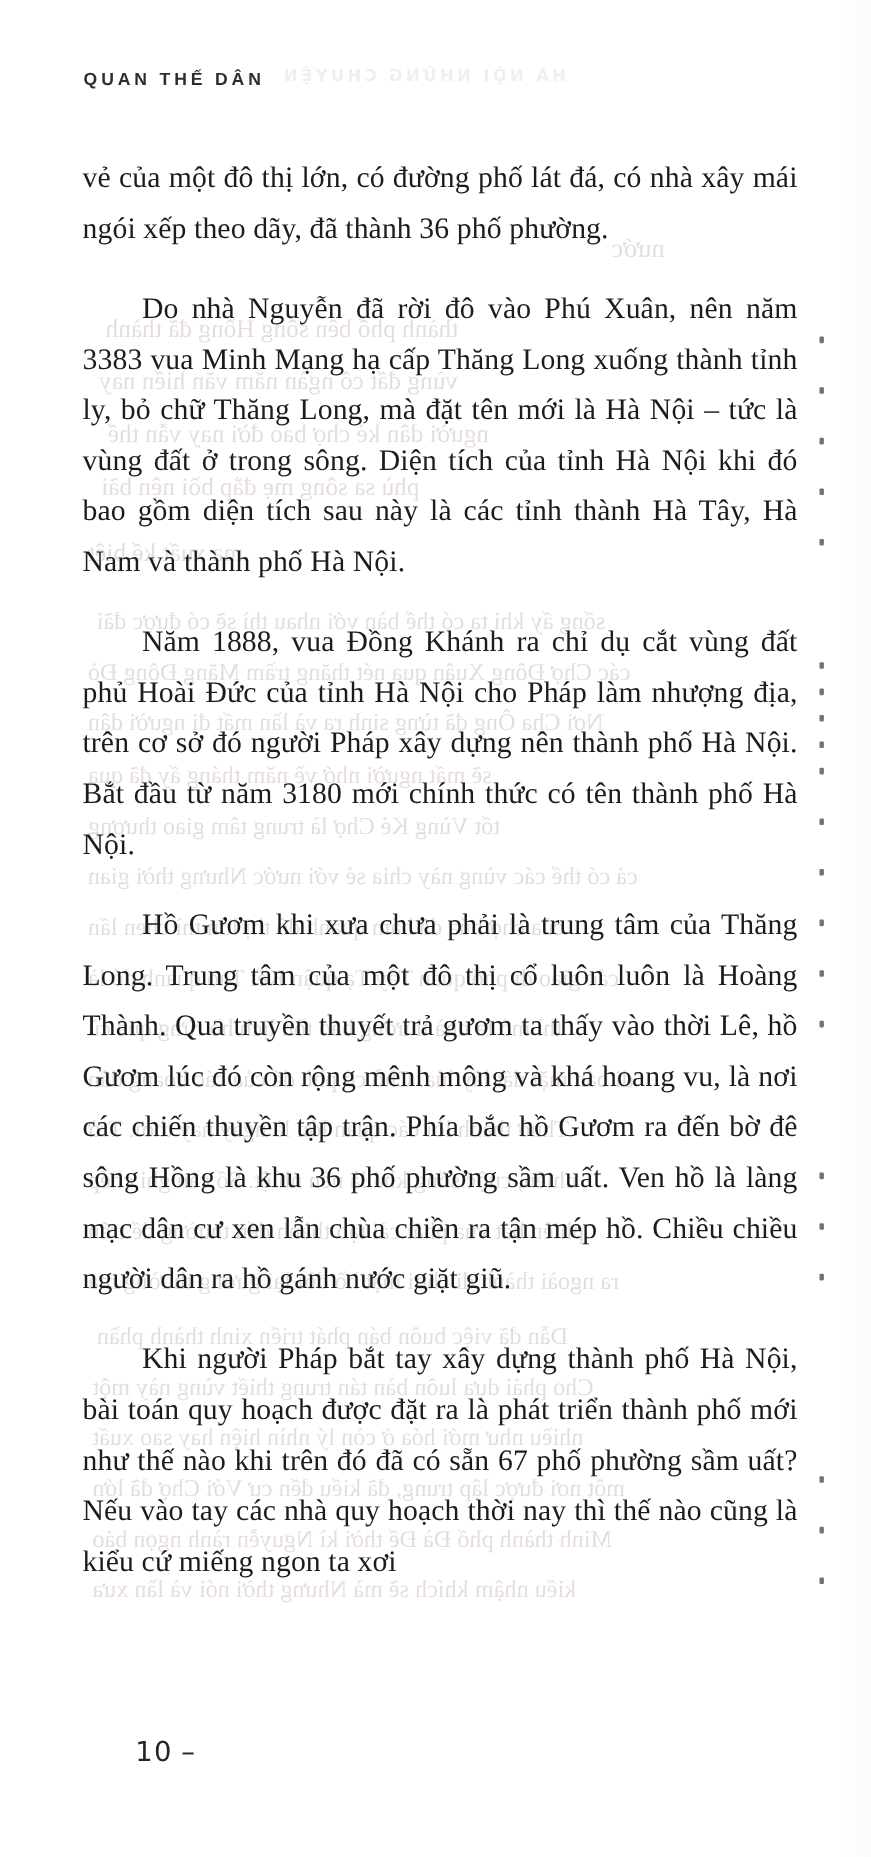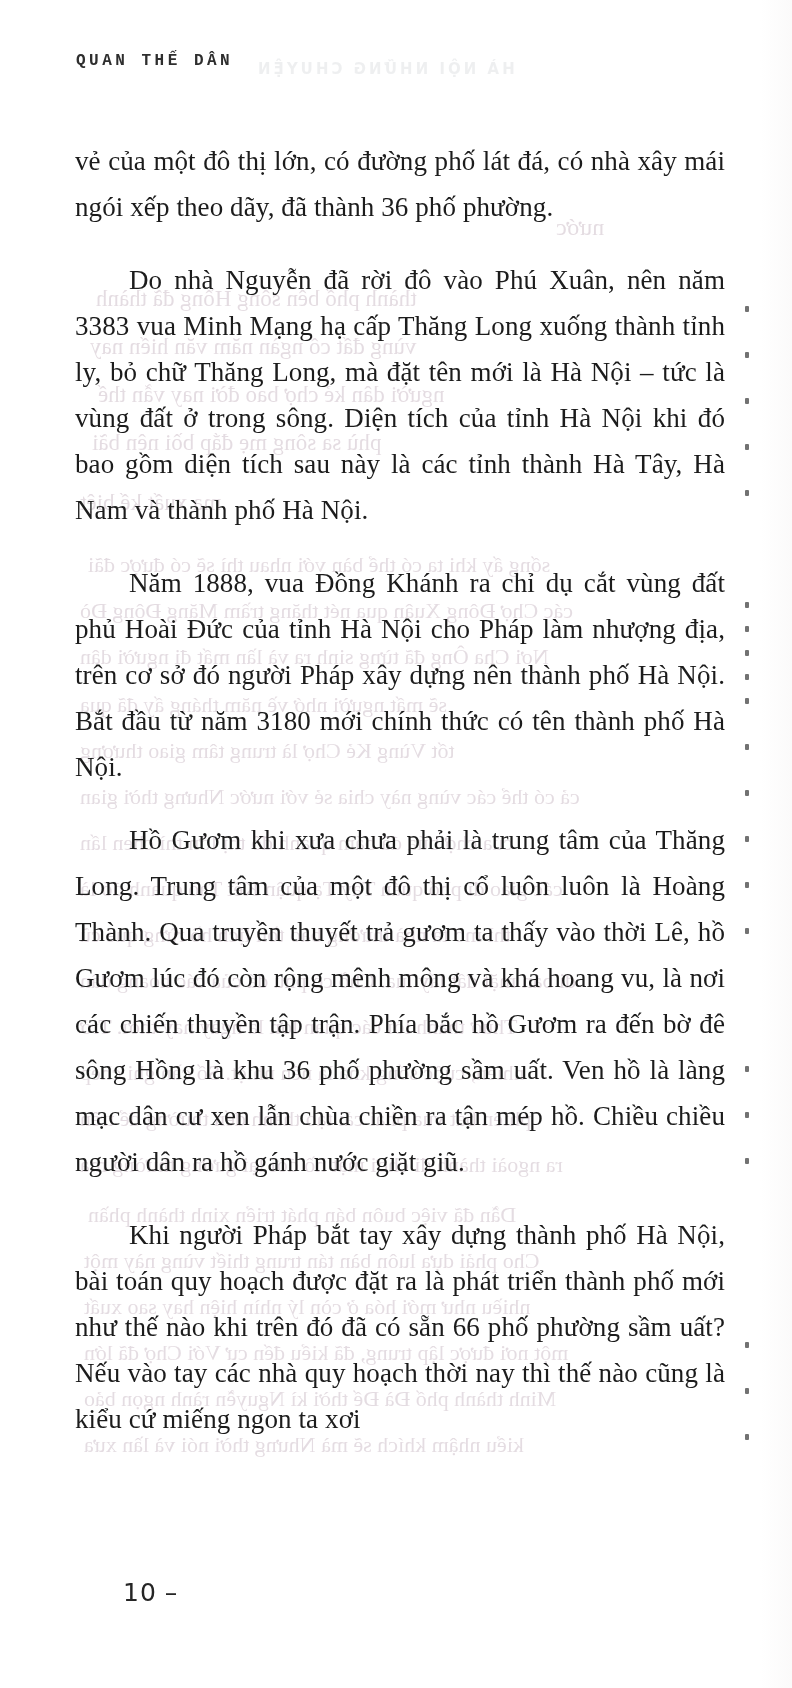--- a/index.html
+++ b/index.html
@@ -9,22 +9,22 @@
     height: 1688px;
     background: linear-gradient(to right, #ffffff 0 96%, #fbfafa 100%);
     overflow: hidden;
     font-family: "Liberation Serif", "DejaVu Serif", serif;
     color: #1c1c1c;
   }
   
   .running-head {
     position: absolute;
     left: 76px;
-    top: 52px;
-    font-family: Liberation Mono, monospace;
+    top: 64px;
+    font-family: Liberation Sans, sans-serif;
     font-size: 16px;
     font-weight: 700;
     letter-spacing: 3.5px;
     color: #2e2e2e;
   }
   
   .body-column {
     position: absolute;
     left: 75px;
     top: 138px;
@@ -148,21 +148,21 @@
 
   <div class="text-layer">
 
     <div class="running-head">QUAN THẾ DÂN</div>
 
     <div class="body-column">
       <p class="para no-indent">vẻ của một đô thị lớn, có đường phố lát đá, có nhà xây mái ngói xếp theo dãy, đã thành 36 phố phường.</p>
       <p class="para">Do nhà Nguyễn đã rời đô vào Phú Xuân, nên năm 3383 vua Minh Mạng hạ cấp Thăng Long xuống thành tỉnh ly, bỏ chữ Thăng Long, mà đặt tên mới là Hà Nội – tức là vùng đất ở trong sông. Diện tích của tỉnh Hà Nội khi đó bao gồm diện tích sau này là các tỉnh thành Hà Tây, Hà Nam và thành phố Hà Nội.</p>
       <p class="para">Năm 1888, vua Đồng Khánh ra chỉ dụ cắt vùng đất phủ Hoài Đức của tỉnh Hà Nội cho Pháp làm nhượng địa, trên cơ sở đó người Pháp xây dựng nên thành phố Hà Nội. Bắt đầu từ năm 3180 mới chính thức có tên thành phố Hà Nội.</p>
       <p class="para">Hồ Gươm khi xưa chưa phải là trung tâm của Thăng Long. Trung tâm của một đô thị cổ luôn luôn là Hoàng Thành. Qua truyền thuyết trả gươm ta thấy vào thời Lê, hồ Gươm lúc đó còn rộng mênh mông và khá hoang vu, là nơi các chiến thuyền tập trận. Phía bắc hồ Gươm ra đến bờ đê sông Hồng là khu 36 phố phường sầm uất. Ven hồ là làng mạc dân cư xen lẫn chùa chiền ra tận mép hồ. Chiều chiều người dân ra hồ gánh nước giặt giũ.</p>
-      <p class="para">Khi người Pháp bắt tay xây dựng thành phố Hà Nội, bài toán quy hoạch được đặt ra là phát triển thành phố mới như thế nào khi trên đó đã có sẵn 66 phố phường sầm uất? Nếu vào tay các nhà quy hoạch thời nay thì thế nào cũng là kiểu cứ miếng ngon ta xơi</p>
+      <p class="para">Khi người Pháp bắt tay xây dựng thành phố Hà Nội, bài toán quy hoạch được đặt ra là phát triển thành phố mới như thế nào khi trên đó đã có sẵn 67 phố phường sầm uất? Nếu vào tay các nhà quy hoạch thời nay thì thế nào cũng là kiểu cứ miếng ngon ta xơi</p>
     </div>
 
     <div class="folio">
       <span>10</span><span class="dash">–</span>
     </div>
 
   </div>
 </div>
 
 </body></html>

